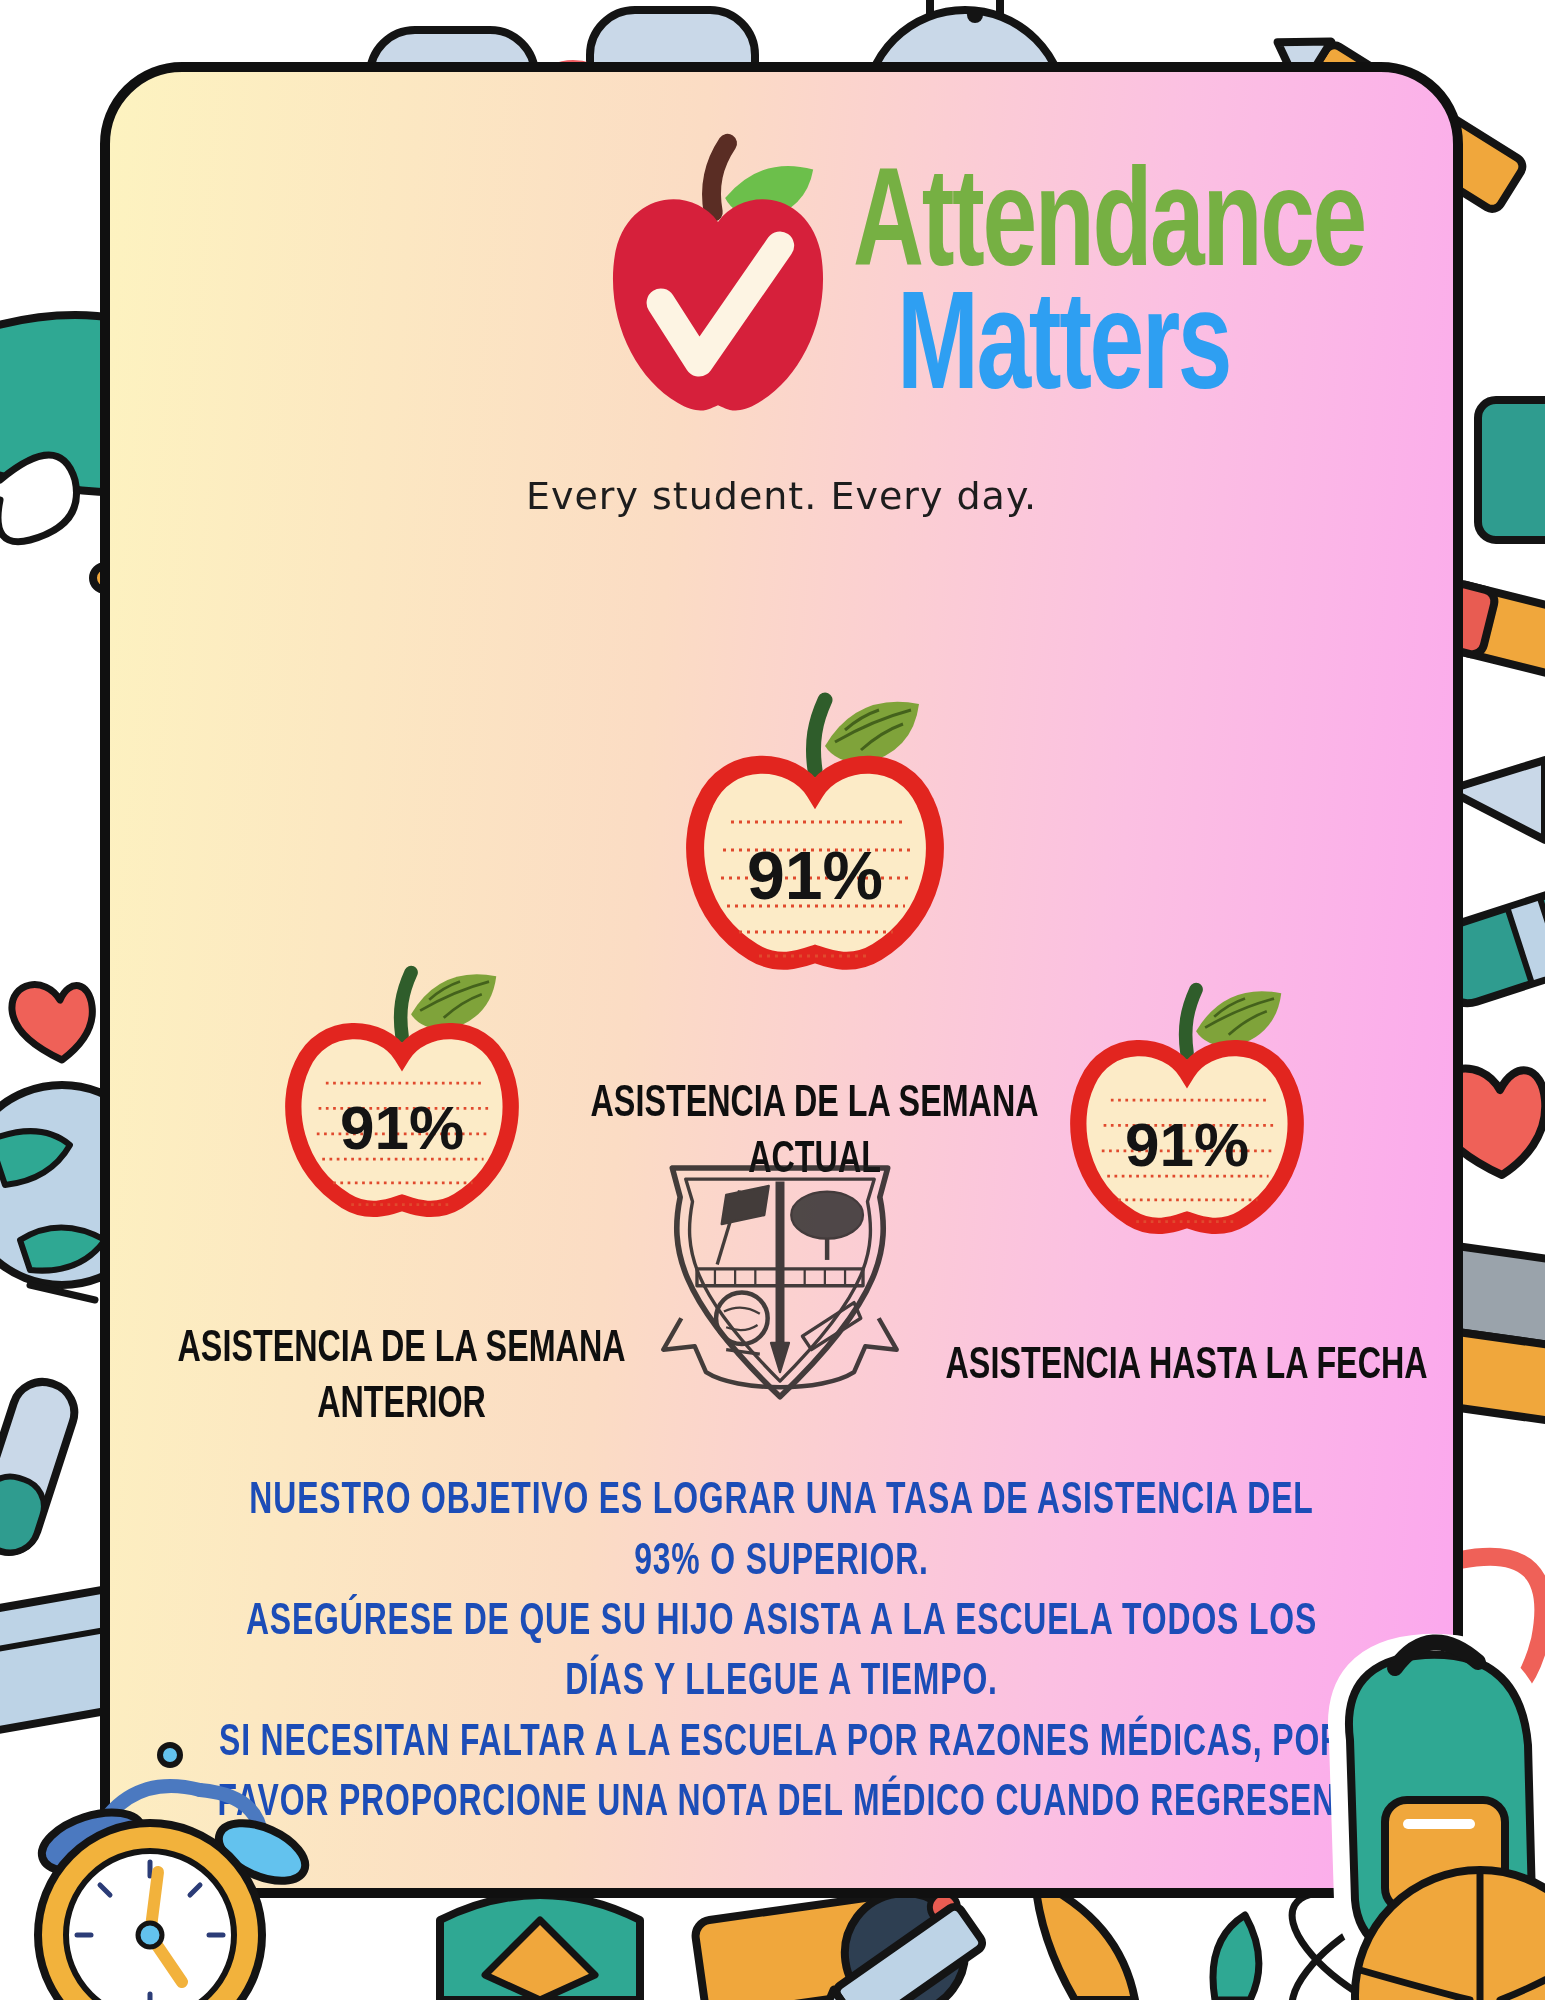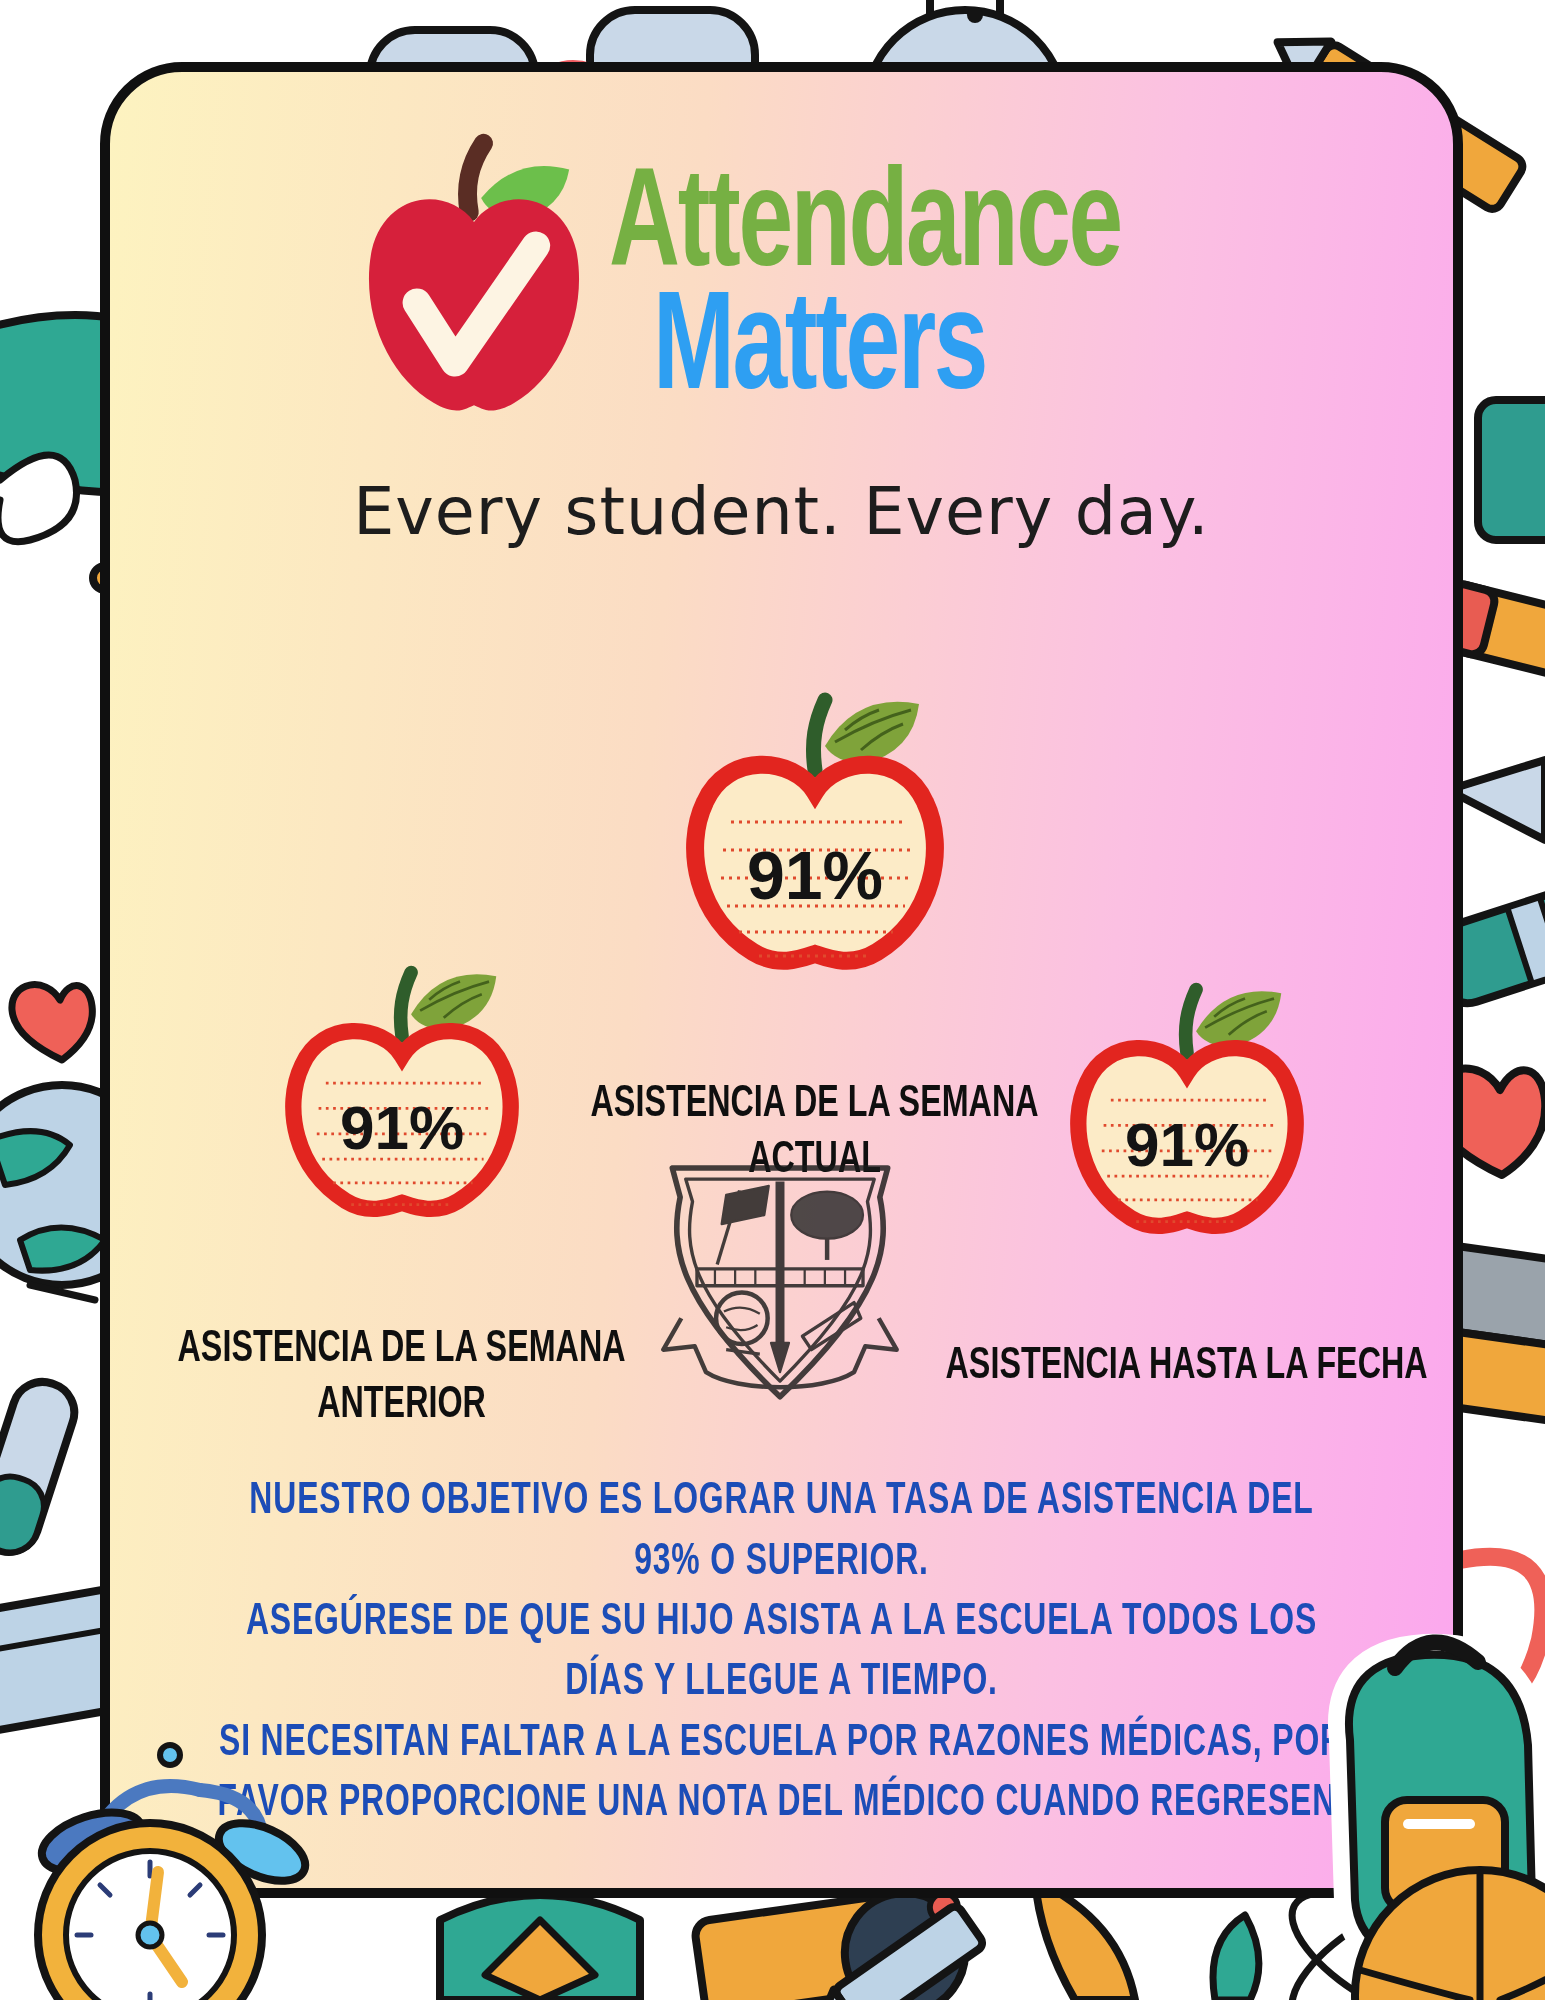--- a/index.html
+++ b/index.html
@@ -8,30 +8,30 @@
   .bg-doodles,.fg-doodles{position:absolute;left:0;top:0;width:1545px;height:2000px;pointer-events:none;}
   .bg-doodles{z-index:0;}
   .fg-doodles{z-index:3;}
 
   
   .card{position:absolute;left:100px;top:62px;width:1343px;height:1816px;z-index:1;
         background:linear-gradient(95deg,#fdf3c0 0%,#fbdcc4 40%,#fbc0e2 72%,#fba7ee 100%);
         border:10px solid #101010;border-radius:82px;}
 
   
-  .logo-row{position:absolute;top:58px;left:0;width:100%;display:flex;justify-content:center;
+  .logo-row{position:absolute;top:58px;left:0;width:100%;display:flex;justify-content:flex-end;
             align-items:center;gap:16px;}
   .logo-apple{width:238px;height:298px;flex:0 0 auto;}
   .logo-text{width:600px;}
   .logo-line1,.logo-line2{display:block;width:max-content;font-weight:bold;font-size:126px;
             line-height:0.98;letter-spacing:-3px;transform:scale(0.78,1.1);transform-origin:left center;}
   .logo-line1{color:#76b043;}
   .logo-line2{color:#2e9ff2;margin-left:44px;}
   .tagline{position:absolute;top:402px;left:0;width:100%;text-align:center;
-           font-family:"DejaVu Sans",sans-serif;font-size:65px;color:#1d1d1d;letter-spacing:1px;}
+           font-family:"DejaVu Sans",sans-serif;font-size:38px;color:#1d1d1d;letter-spacing:1px;}
 
   
   .heading{position:absolute;top:546px;left:0;width:100%;text-align:center;}
   .heading span{display:inline-block;font-size:58px;font-weight:bold;color:#e3262b;
                 letter-spacing:2px;transform:scale(1,1.22);}
 
   
   .stat{position:absolute;width:460px;display:flex;flex-direction:column;align-items:center;gap:48px;}
   .stat-current{left:475px;top:612px;}
   .stat-previous{left:62px;top:886px;}

